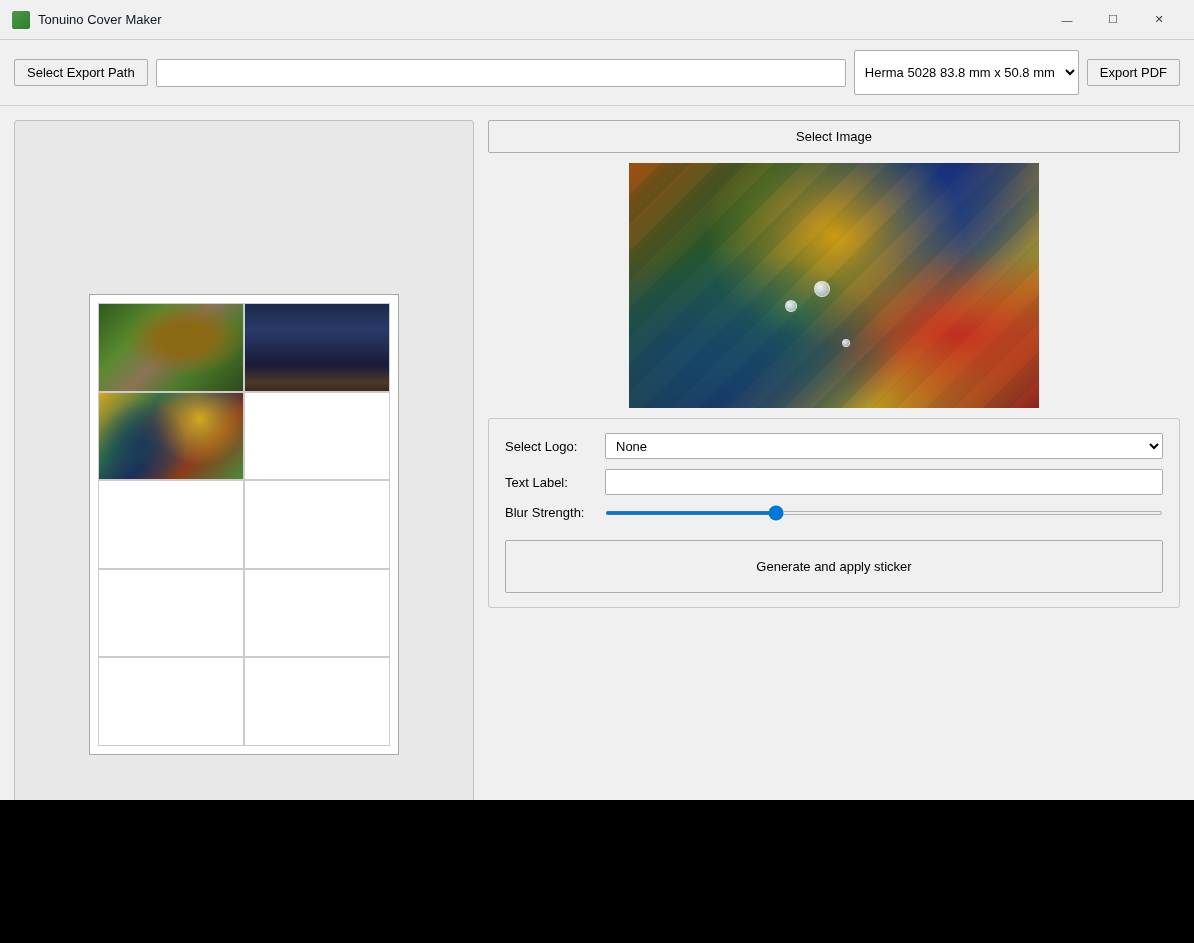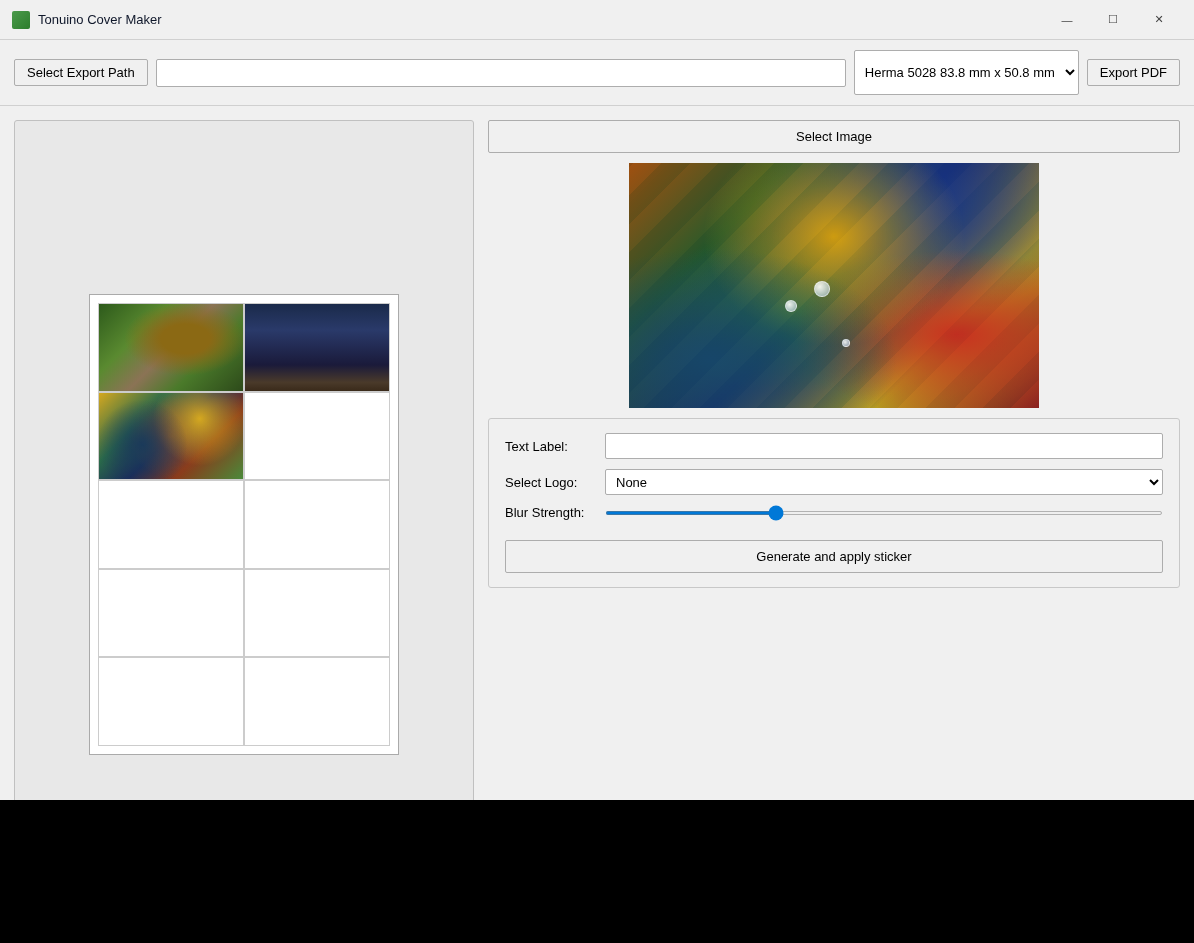--- a/index.html
+++ b/index.html
@@ -225,21 +225,21 @@
       align-items: center;
     }
     input[type="range"] {
       width: 100%;
       height: 4px;
       cursor: pointer;
       accent-color: #0078d7;
     }
     .generate-btn {
       width: 100%;
-      padding: 8px;
+      padding: 18px;
       background: #f0f0f0;
       border: 1px solid #adadad;
       border-radius: 2px;
       cursor: pointer;
       font-size: 13px;
       text-align: center;
       margin-top: 10px;
     }
 
     
@@ -345,30 +345,30 @@
               rgba(0,80,120,0.15) 40px
             );
             mix-blend-mode: overlay;"></div>
         </div>
       </div>
 
       <div style="background:#f0f0f0; border:1px solid #c8c8c8; border-radius:3px; padding:14px 16px;">
 
         
         <div class="control-row">
-          <label class="control-label">Text Label:</label>
-          <input class="control-input" type="text" value="" style="">
-        </div>
-
-        
-        <div class="control-row">
           <label class="control-label">Select Logo:</label>
           <select class="control-select">
             <option>None</option>
           </select>
+        </div>
+
+        
+        <div class="control-row">
+          <label class="control-label">Text Label:</label>
+          <input class="control-input" type="text" value="" style="">
         </div>
 
         
         <div class="control-row">
           <label class="control-label">Blur Strength:</label>
           <div class="slider-container">
             <input type="range" min="0" max="100" value="30" style="width: 100%; accent-color: rgb(0, 120, 215);">
           </div>
         </div>
 

